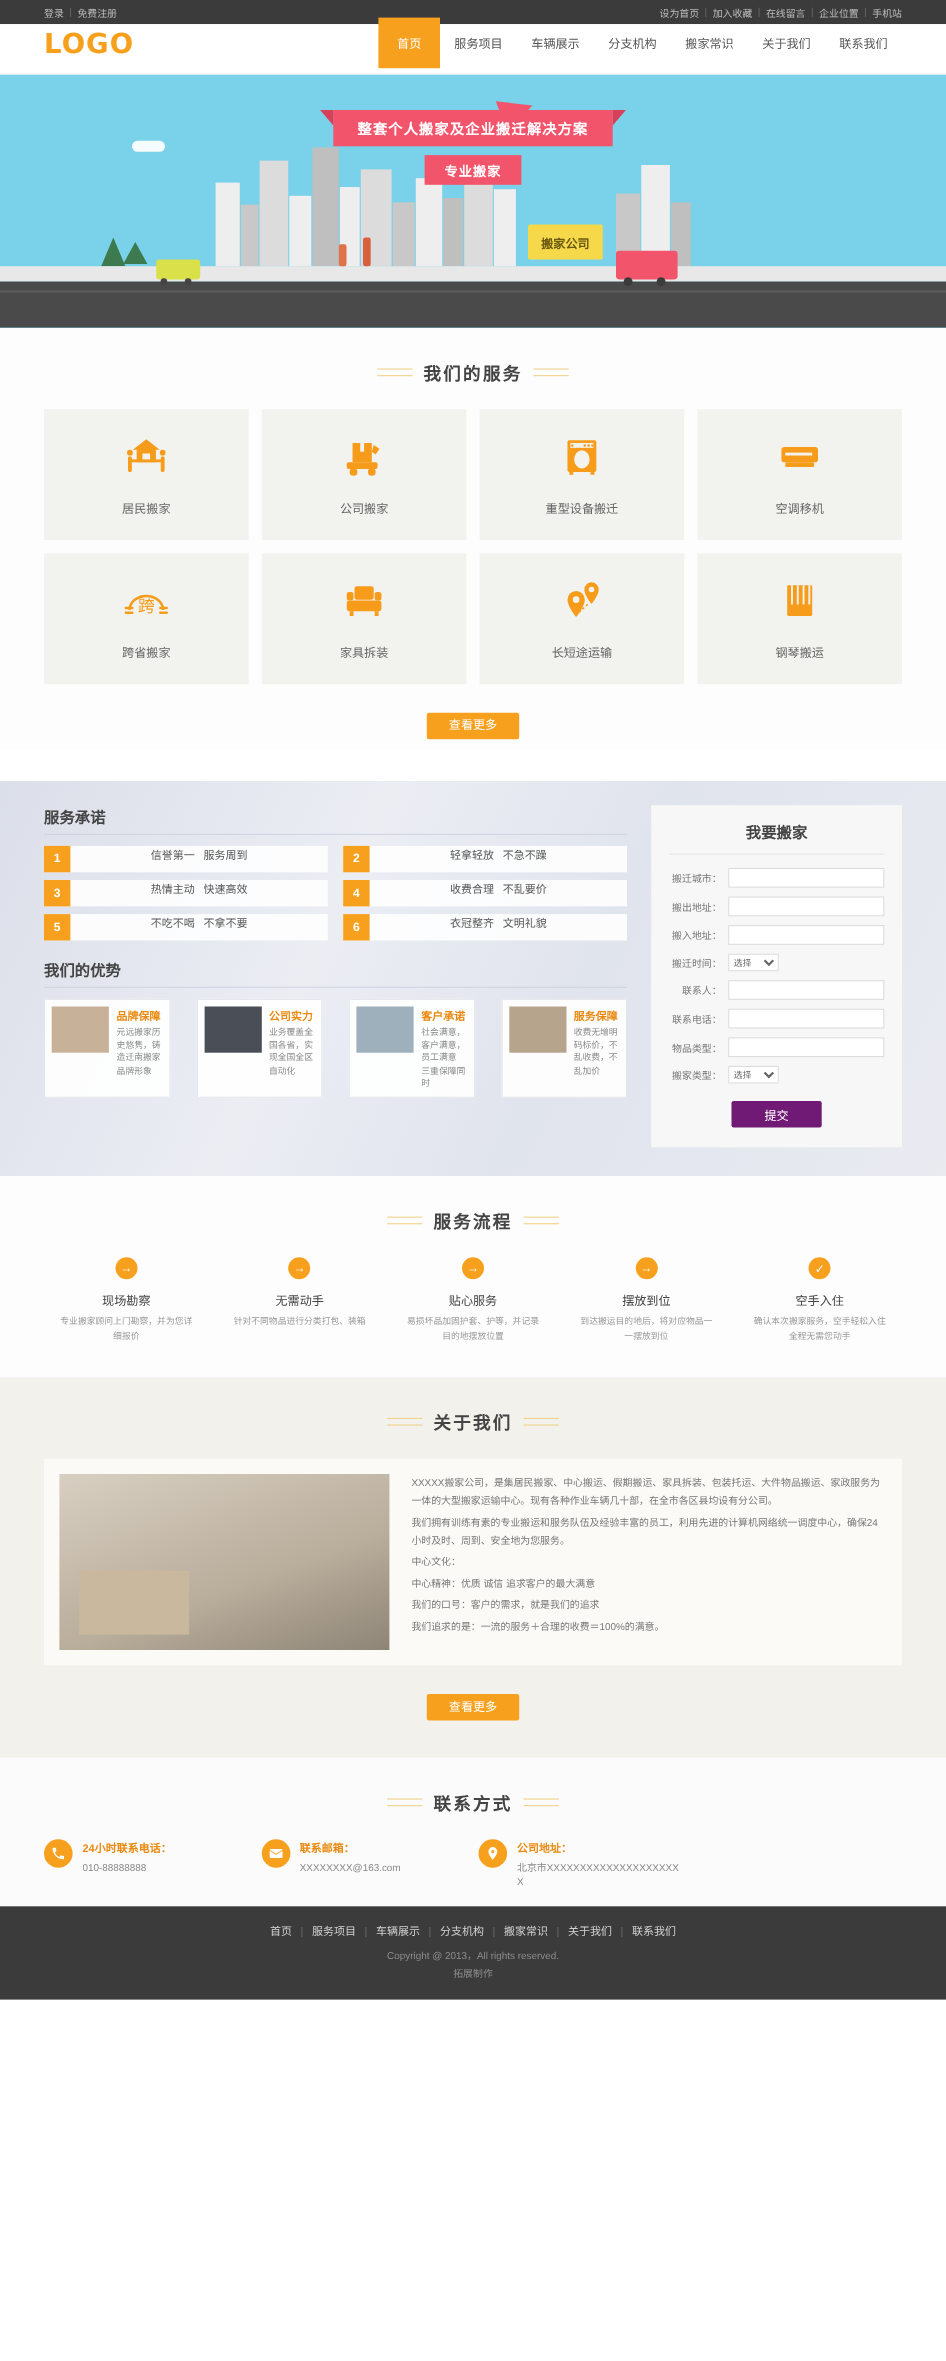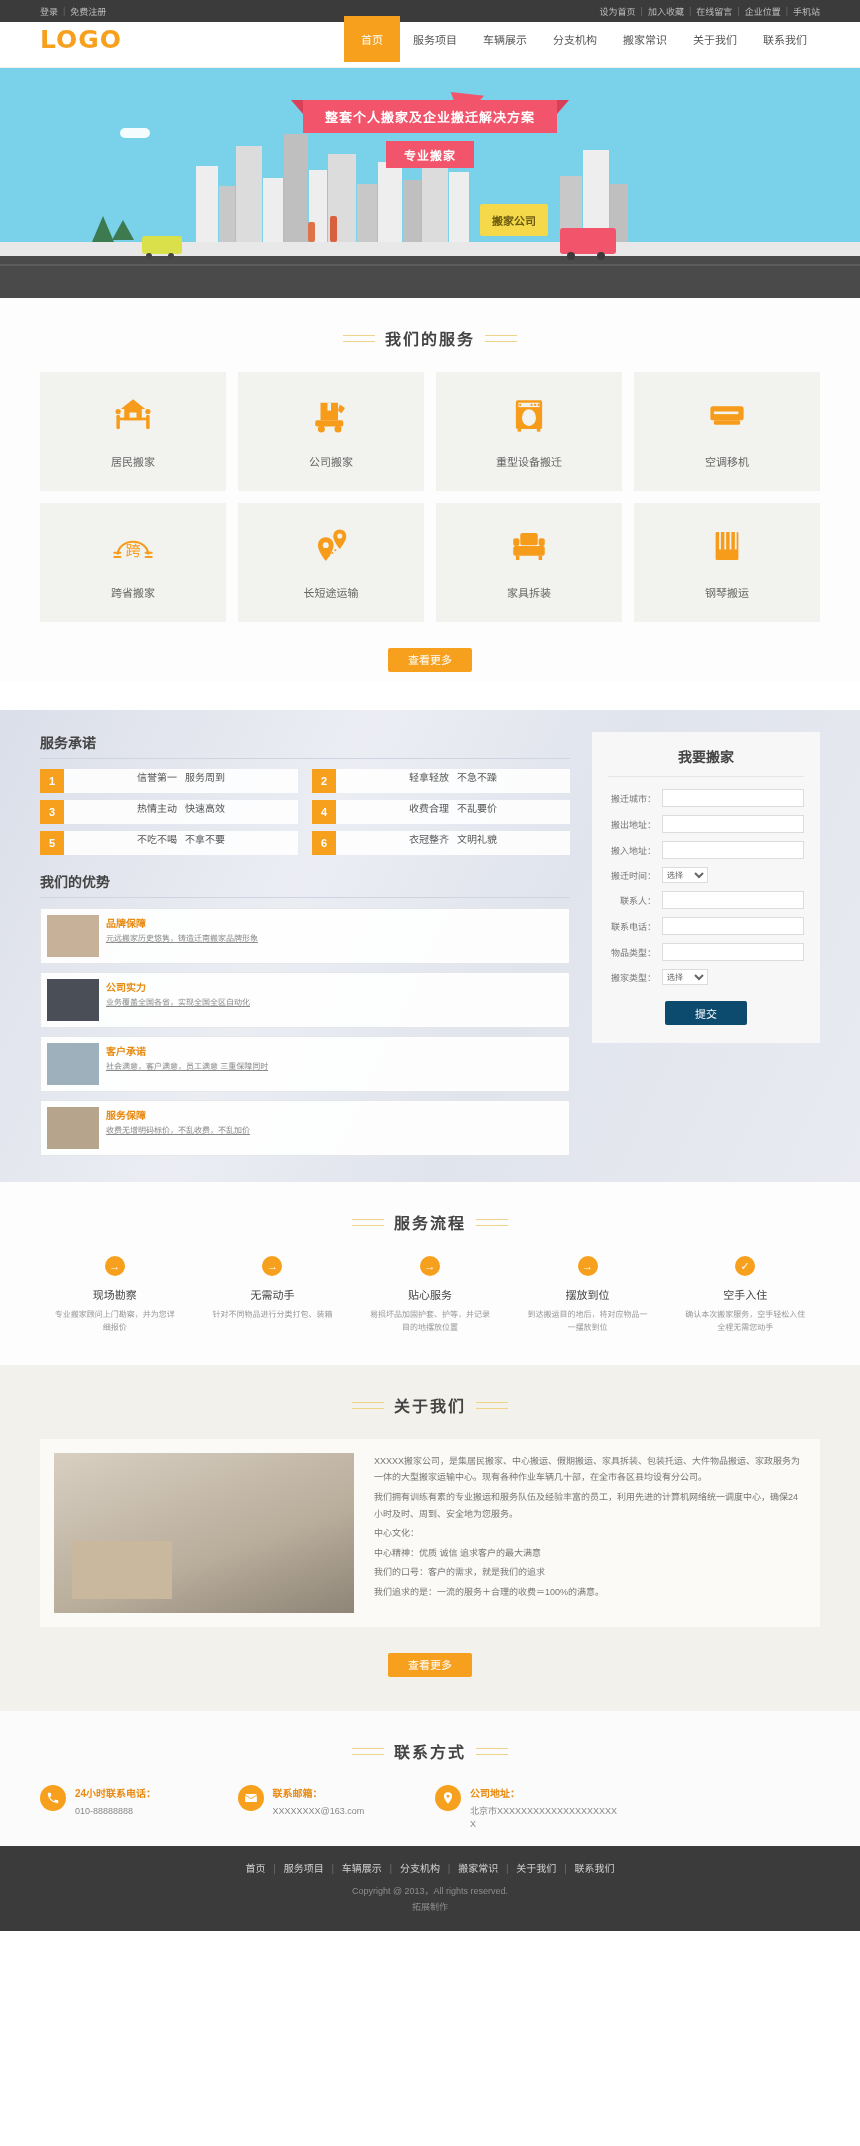--- a/index.html
+++ b/index.html
@@ -106,37 +106,37 @@
   .band .wrap { position:relative; display:flex; gap:22px; align-items:flex-start; }
   .band-left { flex:1; }
   .sub-h { font-size:14px; color:#444; font-weight:bold; padding-bottom:6px; border-bottom:1px solid #cfd4e0; margin-bottom:10px;}
   .promise-grid { display:grid; grid-template-columns:1fr 1fr; gap:7px 14px; }
   .promise-item { display:flex; align-items:stretch; background:rgba(255,255,255,.88); height:24px; }
   .promise-item .num {
     width:24px; background:#f7a01d; color:#fff; font-size:11px; font-weight:bold;
     display:flex; align-items:center; justify-content:center;
   }
   .promise-item .txt { flex:1; display:flex; align-items:flex-start; justify-content:center; font-size:10px; color:#555; gap:8px;}
-  .adv-grid { display:grid; grid-template-columns:1fr; gap:8px 24px; margin-top:4px;}
+  .adv-grid { display:grid; grid-template-columns:1fr 1fr 1fr 1fr; gap:8px 24px; margin-top:4px;}
   .adv-item { background:rgba(255,255,255,.92); display:flex; gap:7px; padding:6px; border:1px solid #e4e6ec;}
   .adv-thumb { width:52px; height:42px; flex:none; background:#c7b299; }
   .adv-thumb.t2{background:#4a4f57;} .adv-thumb.t3{background:#9fb0bd;} .adv-thumb.t4{background:#b7a48c;}
   .adv-body .h { font-size:10px; color:#e98b13; font-weight:bold; margin-bottom:3px;}
-  .adv-body .p { font-size:8px; color:#8a8a8a; line-height:1.45;text-decoration:underline; }
+  .adv-body .p { font-size:8px; color:#8a8a8a; line-height:1.45; }
 
   .form-card { width:228px; background:#f7f7f7; padding:14px 16px 18px; }
   .form-card h3 { text-align:center; font-size:14px; color:#444; font-weight:bold; padding-bottom:10px;
     border-bottom:1px solid #e6e6e6; margin-bottom:12px; }
   .frow { display:flex; align-items:center; margin-bottom:8px; }
   .frow label { width:54px; font-size:9px; color:#777; text-align:right; padding-right:6px; flex:none;}
   .frow input[type=text]{ flex:1; height:18px; border:1px solid #dcdcdc; background:#fff; font-size:9px; padding:0 4px;
     font-family:"Liberation Sans",sans-serif; color:#555;}
   .frow select { height:16px; border:1px solid #dcdcdc; background:#fff; font-size:8px; width:46px;
     font-family:"Liberation Sans",sans-serif; color:#666;}
-  .btn-submit { display:block; margin:16px auto 0; width:82px; height:24px; background:#0c4a6e; color:#fff;
+  .btn-submit { display:block; margin:16px auto 0; width:82px; height:24px; background:#701a75; color:#fff;
     border:0; font-size:11px; cursor:pointer; border-radius:2px; font-family:"Liberation Sans",sans-serif;}
 
   
   .process { background:#fdfdfd; padding-bottom:30px; }
   .proc-grid { display:grid; grid-template-columns:repeat(5,1fr); gap:8px; text-align:center; }
   .proc-ico { width:20px;height:20px;border-radius:50%;background:#f7a01d;color:#fff;font-size:11px;
     display:flex;align-items:center;justify-content:center;margin:0 auto 10px; }
   .proc-h { font-size:11px; color:#444; font-weight:normal; margin-bottom:7px;}
   .proc-p { font-size:8px; color:#999; line-height:1.6; padding:0 14px;}
 
@@ -313,41 +313,41 @@
               <path d="M8 34a18 15 0 0 1 36 0"></path>
               <path d="M4 32h7M4 37h7M41 32h7M41 37h7" stroke-linecap="round"></path>
               <text x="26" y="36" font-size="18" font-family="DejaVu Sans" fill="#f79c1a" stroke="none" text-anchor="middle">跨</text>
             </svg>
         </span>
         <span class="lbl">跨省搬家</span>
       </div>
       <div class="svc-card">
         <span class="ico">
           <svg width="42" height="42" viewBox="0 0 48 48" fill="#f79c1a">
-              <path d="M18 14a9 9 0 0 0-9 9c0 7 9 18 9 18s9-11 9-18a9 9 0 0 0-9-9z"></path>
-              <circle cx="18" cy="23" r="3.4" fill="#f2f2ef"></circle>
-              <path d="M34 5a7.5 7.5 0 0 0-7.5 7.5c0 6 7.5 15 7.5 15s7.5-9 7.5-15A7.5 7.5 0 0 0 34 5z"></path>
-              <circle cx="34" cy="12.5" r="2.9" fill="#f2f2ef"></circle>
-              <path d="M21 36l10-9" stroke="#f79c1a" stroke-width="1.6" stroke-dasharray="2.4 2.4"></path>
-            </svg>
-        </span>
-        <span class="lbl">长短途运输</span>
-      </div>
-      <div class="svc-card">
-        <span class="ico">
-          <svg width="42" height="42" viewBox="0 0 48 48" fill="#f79c1a">
               <rect x="14" y="9" width="20" height="14" rx="2.5"></rect>
               <rect x="6" y="15" width="7" height="9" rx="2.5"></rect>
               <rect x="35" y="15" width="7" height="9" rx="2.5"></rect>
               <rect x="6" y="24" width="36" height="11" rx="2.5"></rect>
               <rect x="9" y="35" width="4" height="5"></rect>
               <rect x="35" y="35" width="4" height="5"></rect>
             </svg>
         </span>
         <span class="lbl">家具拆装</span>
+      </div>
+      <div class="svc-card">
+        <span class="ico">
+          <svg width="42" height="42" viewBox="0 0 48 48" fill="#f79c1a">
+              <path d="M18 14a9 9 0 0 0-9 9c0 7 9 18 9 18s9-11 9-18a9 9 0 0 0-9-9z"></path>
+              <circle cx="18" cy="23" r="3.4" fill="#f2f2ef"></circle>
+              <path d="M34 5a7.5 7.5 0 0 0-7.5 7.5c0 6 7.5 15 7.5 15s7.5-9 7.5-15A7.5 7.5 0 0 0 34 5z"></path>
+              <circle cx="34" cy="12.5" r="2.9" fill="#f2f2ef"></circle>
+              <path d="M21 36l10-9" stroke="#f79c1a" stroke-width="1.6" stroke-dasharray="2.4 2.4"></path>
+            </svg>
+        </span>
+        <span class="lbl">长短途运输</span>
       </div>
       <div class="svc-card">
         <span class="ico">
           <svg width="42" height="42" viewBox="0 0 48 48" fill="#f79c1a">
               <rect x="11" y="8" width="26" height="32" rx="1.5"></rect>
               <rect x="15" y="8" width="2" height="20" fill="#f2f2ef"></rect>
               <rect x="21" y="8" width="2" height="20" fill="#f2f2ef"></rect>
               <rect x="27" y="8" width="2" height="20" fill="#f2f2ef"></rect>
               <rect x="33" y="8" width="2" height="20" fill="#f2f2ef"></rect>
             </svg>

